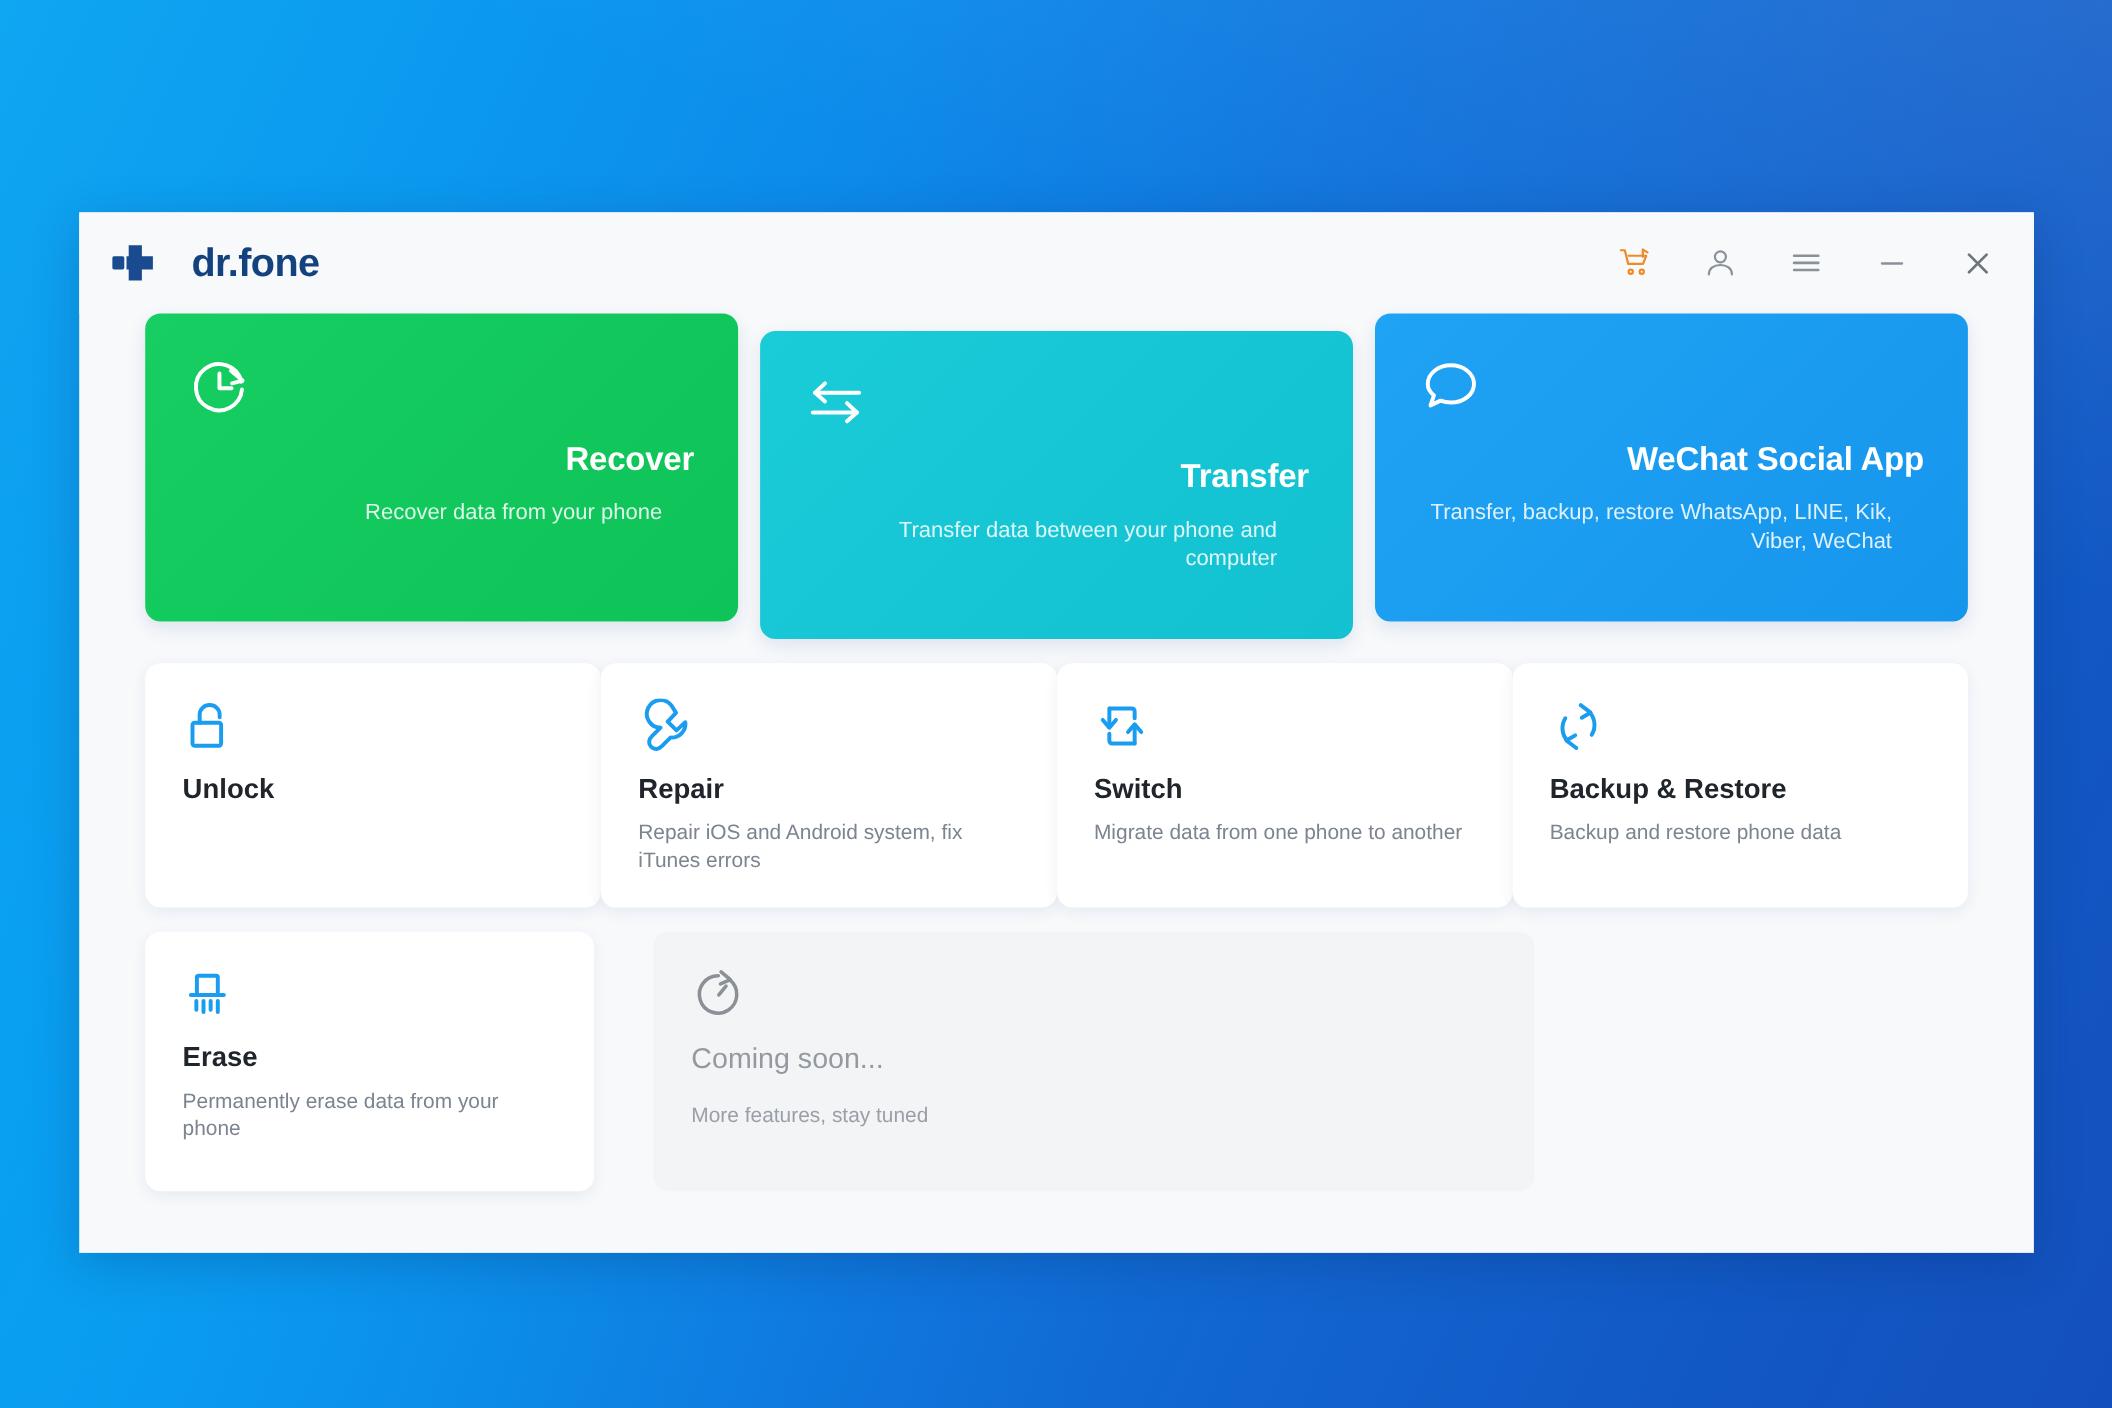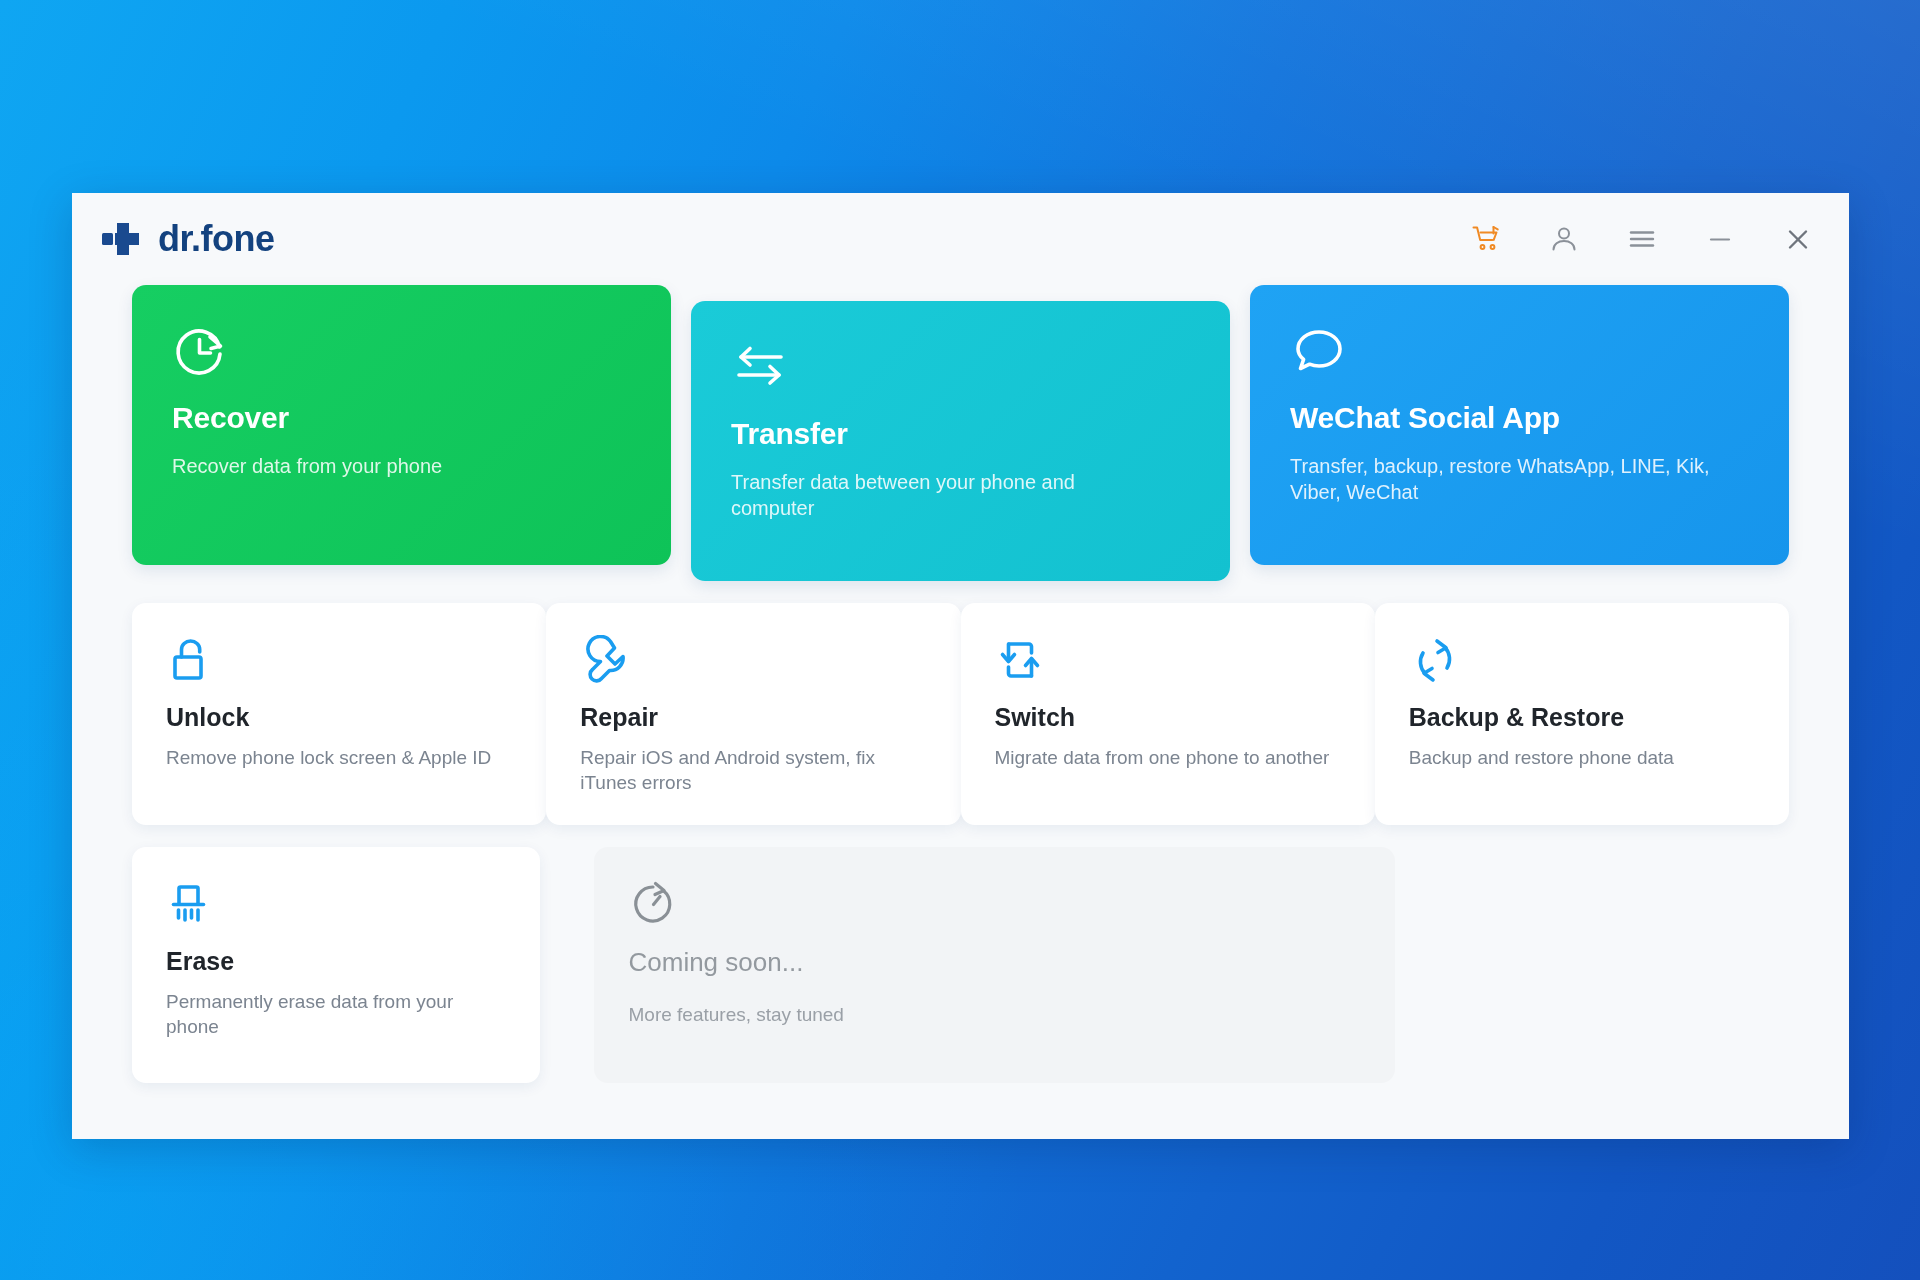--- a/index.html
+++ b/index.html
@@ -39,21 +39,21 @@
     overflow:hidden;
   }
 
   
   .titlebar {
     height:92px;
     display:flex; align-items:center;
     padding:0 34px 0 30px;
     background:#f7f9fb;
   }
-  .brand { display:flex; align-items:center; gap:14px; }
+  .brand { display:flex; align-items:center; gap:30px; }
   .brand-mark { width:42px; height:42px; position:relative; flex:none; }
   .brand-name {
     font-size:36px; font-weight:bold; color:#13427f;
     letter-spacing:-0.5px;
   }
   .win-actions {
     margin-left:auto;
     display:flex; align-items:center;
     gap:44px;
   }
@@ -61,21 +61,21 @@
     width:34px; height:34px;
     display:flex; align-items:center; justify-content:center;
     cursor:pointer;
   }
   .win-btn svg { display:block; }
 
   
   .content { padding:0 30px; }
 
   .row { display:flex; }
-  .row-hero { gap:20px; padding:0 30px; }
+  .row-hero { gap:20px; padding:0 30px;text-align:right; }
   .row-mid  { padding:22px 30px 0 30px; }
   .row-low  { gap:54px; padding:22px 30px 0 30px; }
 
   
   .hero-card {
     flex:1 1 0;
     height:280px;
     border-radius:14px;
     padding:38px 40px 0 40px;
     color:#ffffff;
@@ -245,21 +245,20 @@
     <div class="row row-mid">
 
       <div class="tile-card">
         <div class="card-icon">
           <svg width="52" height="52" viewBox="0 0 52 52" fill="none" stroke="#1a9df0" stroke-width="3.6" stroke-linecap="round" stroke-linejoin="round">
             <rect x="9" y="22" width="26" height="21" rx="2"></rect>
             <path d="M15.5 22 V14.5 C15.5 9.8 19.6 6 24.6 6 C29.6 6 33.7 9.8 33.7 14.5 V17"></path>
           </svg>
         </div>
         <div class="card-title">Unlock</div>
-        <div class="card-desc">Remove phone lock screen &amp; Apple ID</div>
       </div>
 
       <div class="tile-card">
         <div class="card-icon">
           <svg width="52" height="52" viewBox="0 0 52 52" fill="none" stroke="#1a9df0" stroke-width="3.6" stroke-linecap="round" stroke-linejoin="round">
             <path d="M30.5 6.5 A12.5 12.5 0 1 0 20.5 26.5
                      L12.5 34.5 A6.4 6.4 0 1 0 21.5 43.5
                      L29.5 35.5 A12.5 12.5 0 0 0 43 21.5
                      L35 29 L27 21 L34.5 13 Z"></path>
           </svg>

